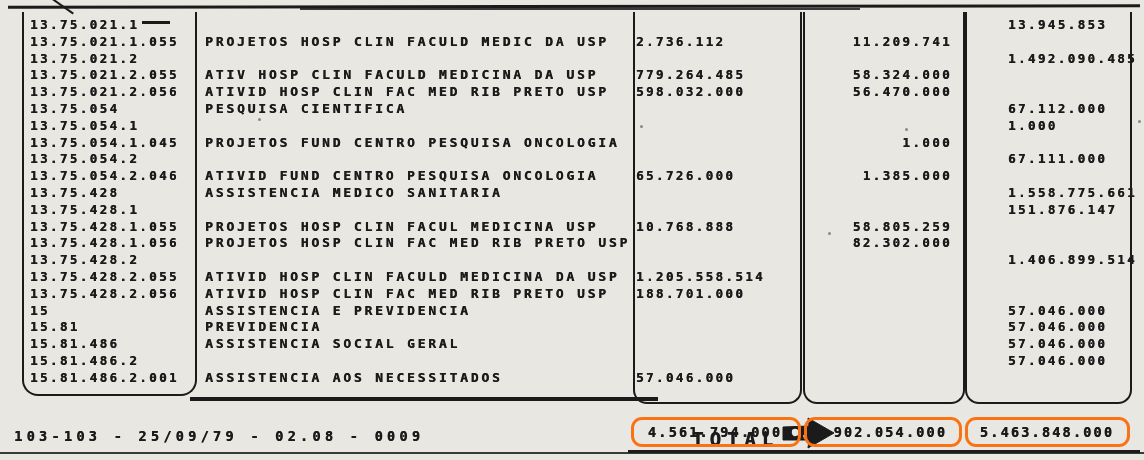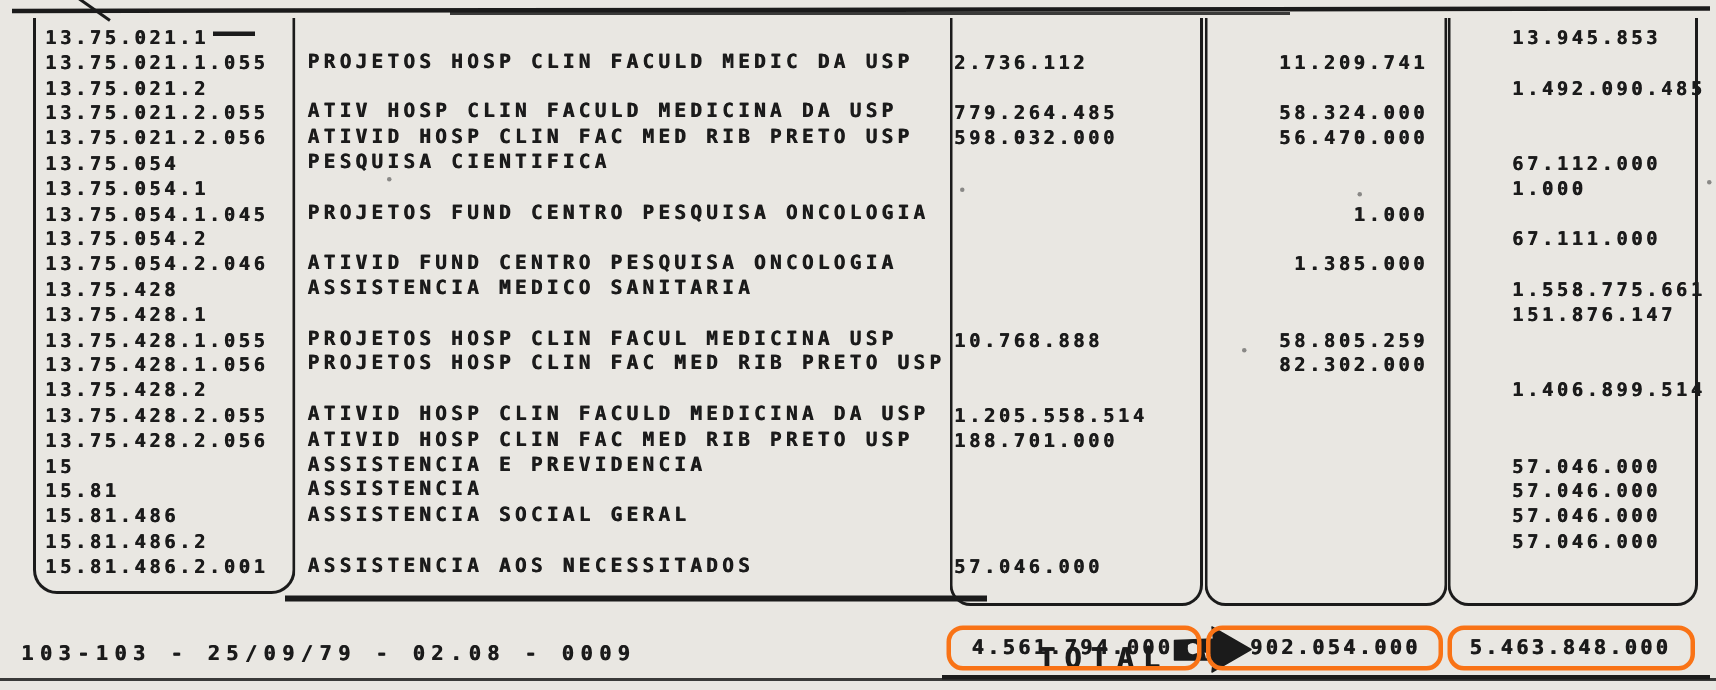--- a/index.html
+++ b/index.html
@@ -130,20 +130,21 @@
     <div class="row">
     <span class="cell code">13.75.054.2</span>
     <span class="cell desc"></span>
     <span class="cell c1"></span>
     <span class="cell c2"></span>
     <span class="cell c3">67.111.000</span>
   </div>
     <div class="row">
     <span class="cell code">13.75.054.2.046</span>
     <span class="cell desc">ATIVID FUND CENTRO PESQUISA ONCOLOGIA</span>
+    <span class="cell c1">65.726.000</span>
     <span class="cell c2">1.385.000</span>
     <span class="cell c3"></span>
   </div>
     <div class="row">
     <span class="cell code">13.75.428</span>
     <span class="cell desc">ASSISTENCIA MEDICO SANITARIA</span>
     <span class="cell c1"></span>
     <span class="cell c2"></span>
     <span class="cell c3">1.558.775.661</span>
   </div>
@@ -190,21 +191,21 @@
   </div>
     <div class="row">
     <span class="cell code">15</span>
     <span class="cell desc">ASSISTENCIA E PREVIDENCIA</span>
     <span class="cell c1"></span>
     <span class="cell c2"></span>
     <span class="cell c3">57.046.000</span>
   </div>
     <div class="row">
     <span class="cell code">15.81</span>
-    <span class="cell desc">ASSISTENCIA</span>
+    <span class="cell desc">PREVIDENCIA</span>
     <span class="cell c1"></span>
     <span class="cell c2"></span>
     <span class="cell c3">57.046.000</span>
   </div>
     <div class="row">
     <span class="cell code">15.81.486</span>
     <span class="cell desc">ASSISTENCIA SOCIAL GERAL</span>
     <span class="cell c1"></span>
     <span class="cell c2"></span>
     <span class="cell c3">57.046.000</span>

